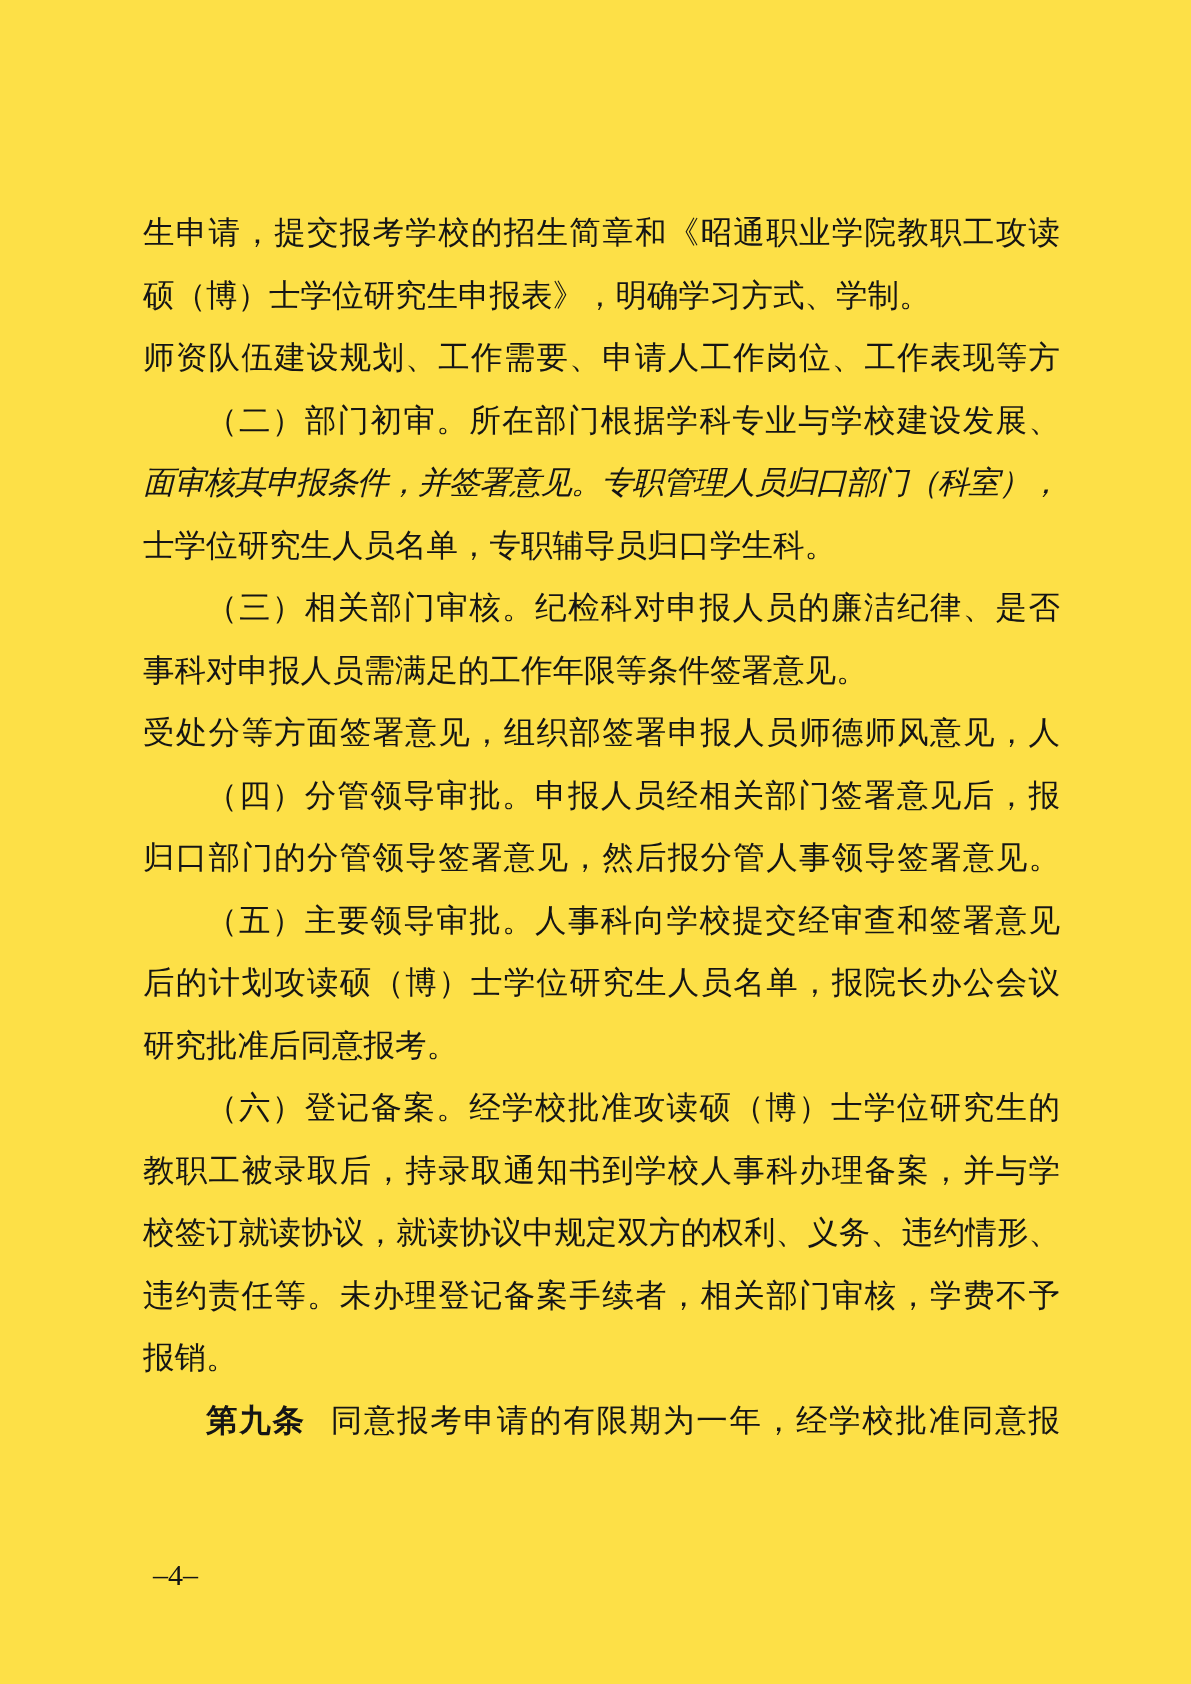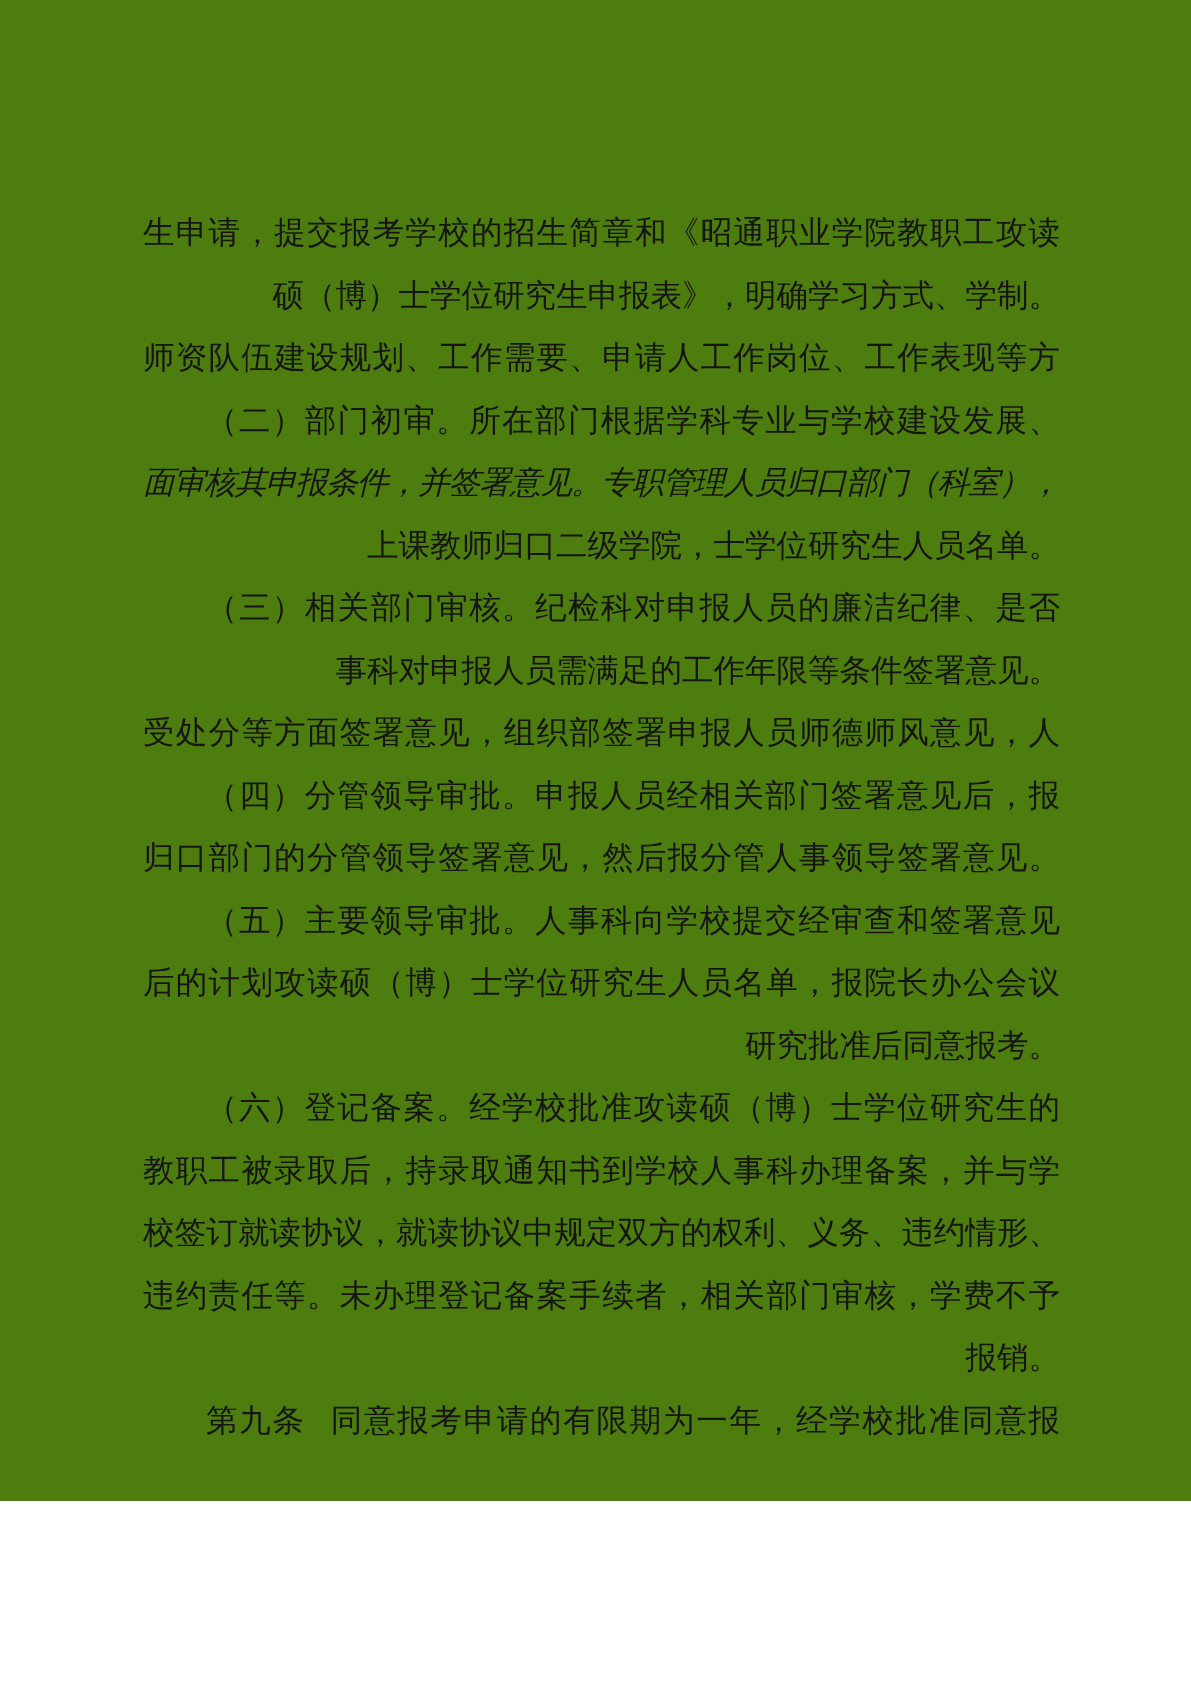--- a/index.html
+++ b/index.html
@@ -1,45 +1,44 @@
 <!DOCTYPE html>
 <html><head>
 <meta charset="utf-8">
 <style>
   html, body { margin: 0; padding: 0; background: #ffffff; }
   .page {
     position: relative;
     width: 1191px;
-    height: 1501px;
-    background: #4d7c0f;
+    height: 1684px;
+    background: #fde047;
     font-family: "Liberation Serif", serif;
     color: #151515;
     overflow: hidden;
   }
   .text-block {
     position: absolute;
     left: 143px;
     top: 202px;
     width: 917px;
   }
   .ln {
     box-sizing: border-box;
     font-size: 31.5px;
     line-height: 62.5px;
     letter-spacing: 0;
-    text-align: right;
   }
   .fill {
     text-align: justify;
     text-align-last: justify;
   }
   .ind { padding-left: 63px; }
   .tight { letter-spacing: -1px; font-style: italic; }
   .term {
-    font-weight: 400;
+    font-weight: 700;
     margin-right: 25px;
   }
   .pagenum {
     position: absolute;
     left: 153px;
     top: 1558px;
     font-size: 30px;
     line-height: 34px;
     color: #151515;
   }
@@ -47,21 +46,21 @@
 </head>
 <body>
 
 <div class="page">
   <div class="text-block">
     <div class="ln fill">生申请，提交报考学校的招生简章和《昭通职业学院教职工攻读</div>
     <div class="ln">硕（博）士学位研究生申报表》，明确学习方式、学制。</div>
     <div class="ln fill">师资队伍建设规划、工作需要、申请人工作岗位、工作表现等方</div>
     <div class="ln fill ind">（二）部门初审。所在部门根据学科专业与学校建设发展、</div>
     <div class="ln fill tight">面审核其申报条件，并签署意见。专职管理人员归口部门（科室），</div>
-    <div class="ln">上课教师归口二级学院，士学位研究生人员名单。</div>
+    <div class="ln">士学位研究生人员名单，专职辅导员归口学生科。</div>
     <div class="ln fill ind">（三）相关部门审核。纪检科对申报人员的廉洁纪律、是否</div>
     <div class="ln">事科对申报人员需满足的工作年限等条件签署意见。</div>
     <div class="ln fill">受处分等方面签署意见，组织部签署申报人员师德师风意见，人</div>
     <div class="ln fill ind">（四）分管领导审批。申报人员经相关部门签署意见后，报</div>
     <div class="ln fill">归口部门的分管领导签署意见，然后报分管人事领导签署意见。</div>
     <div class="ln fill ind">（五）主要领导审批。人事科向学校提交经审查和签署意见</div>
     <div class="ln fill">后的计划攻读硕（博）士学位研究生人员名单，报院长办公会议</div>
     <div class="ln">研究批准后同意报考。</div>
     <div class="ln fill ind">（六）登记备案。经学校批准攻读硕（博）士学位研究生的</div>
     <div class="ln fill">教职工被录取后，持录取通知书到学校人事科办理备案，并与学</div>

